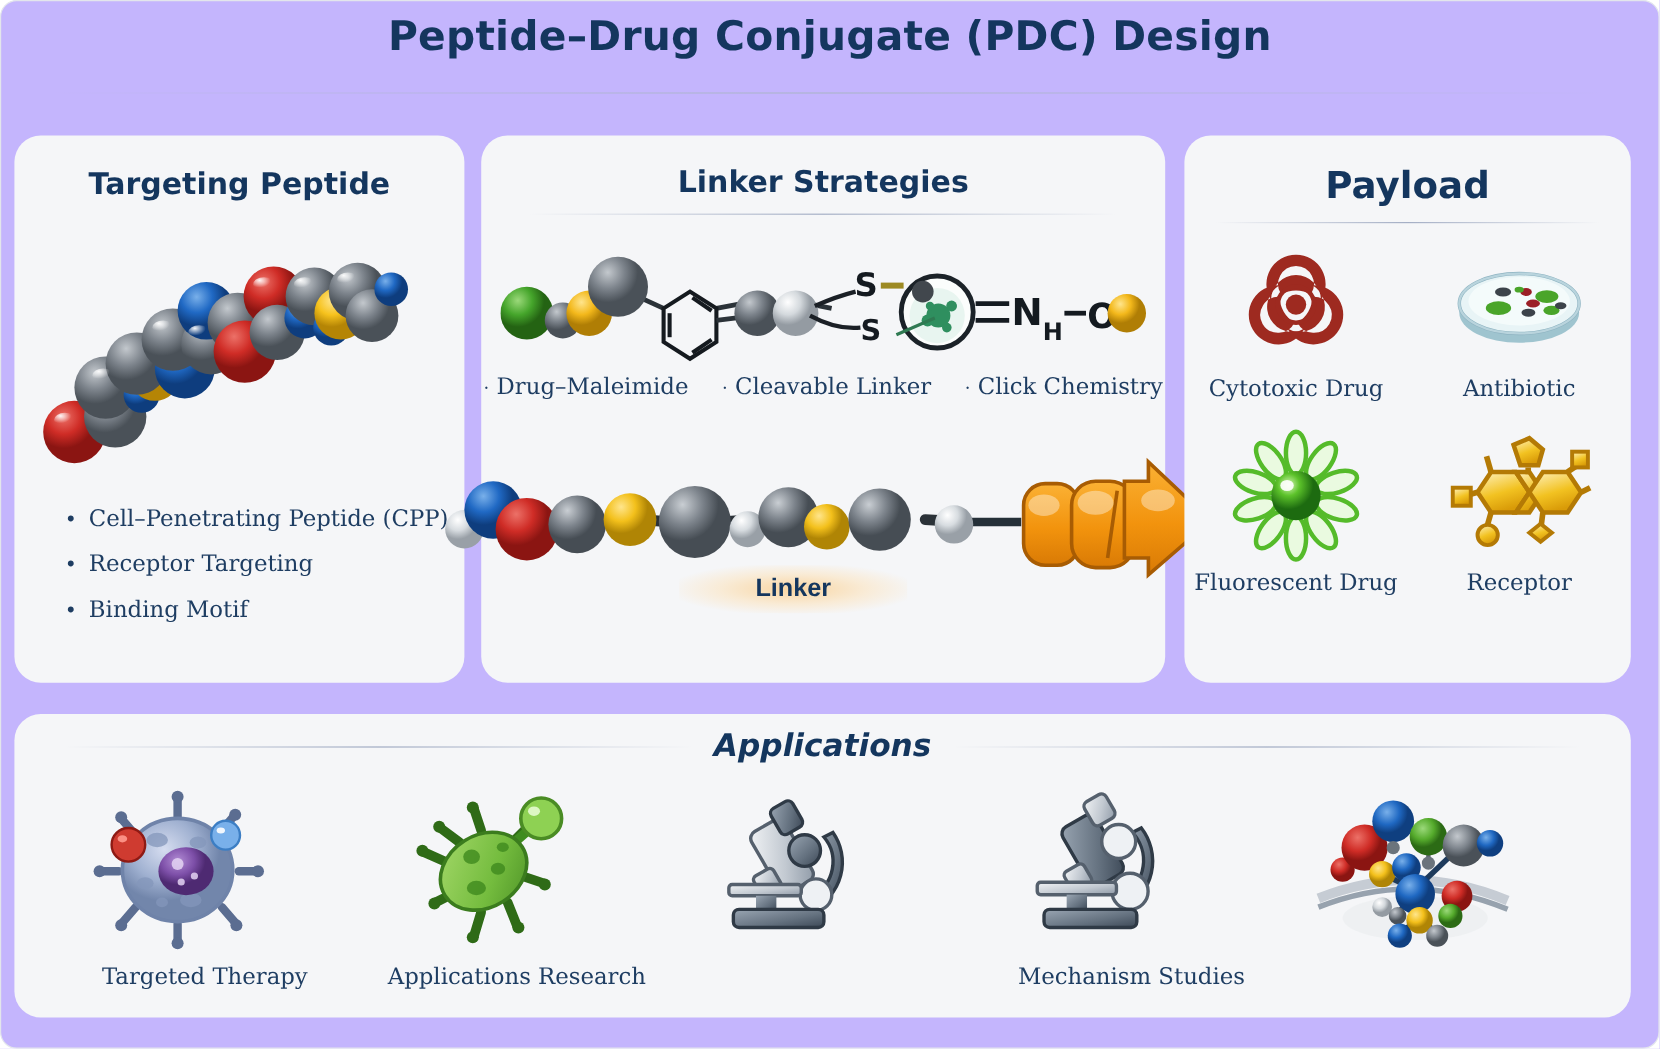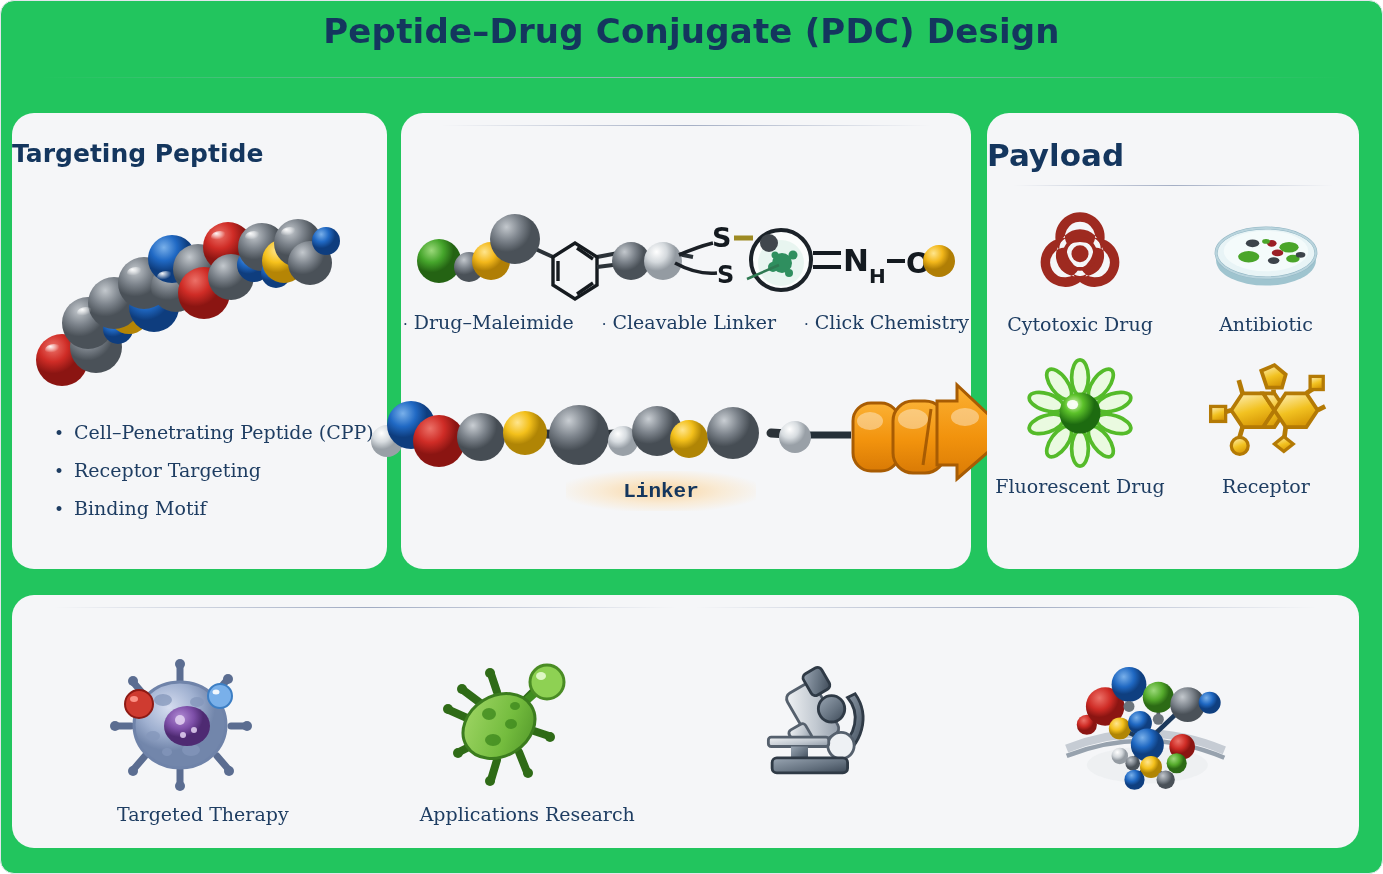--- a/index.html
+++ b/index.html
@@ -5,21 +5,21 @@
   html,body{margin:0;padding:0;}
   body{
     width:1383px;height:874px;
     background:#ffffff;
     font-family:"DejaVu Serif", serif;
     position:relative;
     overflow:hidden;
   }
   #root{
     position:absolute;inset:0;
-    background:#22c55e;
+    background:#c4b5fd;
     border:1px solid #e3e6ec;
     border-radius:14px;
     box-sizing:border-box;
   }
   
   .title{
     position:absolute;left:0;right:0;top:10px;
     text-align:center;
     font-family:"DejaVu Sans", sans-serif;
     font-weight:bold;
@@ -39,20 +39,21 @@
   }
   #panel-peptide{left:11px;top:112px;width:375px;height:456px;}
   #panel-linker{left:400px;top:112px;width:570px;height:456px;}
   #panel-payload{left:986px;top:112px;width:372px;height:456px;}
   #panel-apps{left:11px;top:594px;width:1347px;height:253px;}
 
   .panel-title{
     font-family:"DejaVu Sans", sans-serif;
     font-weight:bold;
     color:#14365e;
+    text-align:center;
   }
   #panel-peptide .panel-title{font-size:25px;padding-top:26px;}
   #panel-linker .panel-title{font-size:25px;padding-top:24px;}
   #panel-payload .panel-title{font-size:31px;padding-top:24px;}
 
   .sub-rule{
     height:1px;margin:12px auto 0;
     background:linear-gradient(to right,rgba(168,178,198,0),rgba(150,162,188,.85),rgba(168,178,198,0));
   }
   #panel-linker .sub-rule{width:86%;}
@@ -81,21 +82,21 @@
     font-family:"DejaVu Serif", serif;font-size:19px;color:#1e3d62;
   }
   .chem-labels .item{display:flex;align-items:baseline;gap:6px;white-space:nowrap;}
   .chem-labels .dot{font-size:15px;}
 
   
   .chain{position:absolute;left:-36px;top:266px;width:660px;height:110px;}
   .linker-label{
     position:absolute;left:165px;top:358px;width:190px;height:40px;
     display:flex;align-items:center;justify-content:center;
-    font-family:Liberation Mono, monospace;font-weight:bold;font-size:21px;
+    font-family:Liberation Sans, sans-serif;font-weight:bold;font-size:21px;
     color:#14365e;
     background:radial-gradient(ellipse at center,rgba(250,205,140,.80) 0%,rgba(252,226,186,.55) 45%,rgba(255,255,255,0) 78%);
     border-radius:8px;
   }
 
   
   .pay-grid{
     position:absolute;left:0;right:0;top:78px;
     display:grid;grid-template-columns:1fr 1fr;
     row-gap:18px;
@@ -214,20 +215,21 @@
         <span>Receptor Targeting</span>
       </div>
       <div class="bullet">
         <span class="dot">•</span>
         <span>Binding Motif</span>
       </div>
     </div>
   </div>
 
   <div class="panel" id="panel-linker">
+    <div class="panel-title">Linker Strategies</div>
     <div class="sub-rule"></div>
 
     <div class="chem">
       <svg viewBox="0 0 538 110" width="538" height="110">
         <defs>
           <radialGradient id="cG" cx="33%" cy="26%">
               <stop offset="0%" stop-color="#c3c8cd"></stop>
               <stop offset="55%" stop-color="#7d848c"></stop>
               <stop offset="100%" stop-color="#4a5158"></stop>
             </radialGradient>
@@ -523,20 +525,21 @@
         </div>
         <div class="pay-label">Receptor</div>
       </div>
 
     </div>
   </div>
 
   <div class="panel" id="panel-apps">
     <div class="apps-head">
       <div class="hr"></div>
+      <div class="apps-title">Applications</div>
       <div class="hr"></div>
     </div>
 
     <div class="apps-row">
 
       <div class="app-cell">
         <div class="app-icon">
           <svg viewBox="0 0 150 140" width="150" height="140">
             <defs>
               <radialGradient id="cellG" cx="38%" cy="30%">
@@ -659,20 +662,36 @@
             <rect x="40" y="74" width="20" height="20" rx="4" fill="url(#mscA)" stroke="#55606d" stroke-width="3" transform="rotate(-30 50 84)"></rect>
             <circle cx="83" cy="56" r="14" fill="url(#mscB)" stroke="#2f3a46" stroke-width="3"></circle>
             <circle cx="93" cy="95" r="14" fill="#eef1f4" stroke="#55606d" stroke-width="3"></circle>
             <rect x="16" y="86" width="64" height="10" rx="3" fill="url(#mscA)" stroke="#55606d" stroke-width="3"></rect>
             <rect x="40" y="96" width="18" height="14" fill="url(#mscB)"></rect>
             <rect x="20" y="108" width="80" height="16" rx="5" fill="url(#mscB)" stroke="#2f3a46" stroke-width="3"></rect>
           </svg>
         </div>
       </div>
 
+      <div class="app-cell">
+        <div class="app-icon">
+          <svg viewBox="0 0 150 140" width="142" height="132">
+            <path d="M108 36 a48 48 0 0 1 -16 72 l0 -12 a36 36 0 0 0 8 -56 Z" fill="url(#mscB)" stroke="#2f3a46" stroke-width="3"></path>
+            <rect x="48" y="26" width="34" height="60" rx="7" fill="url(#mscB)" stroke="#2f3a46" stroke-width="3" transform="rotate(-30 65 56)"></rect>
+            <rect x="60" y="8" width="22" height="24" rx="5" fill="url(#mscA)" stroke="#55606d" stroke-width="3" transform="rotate(-30 71 20)"></rect>
+            <rect x="42" y="70" width="20" height="20" rx="4" fill="url(#mscA)" stroke="#55606d" stroke-width="3" transform="rotate(-30 52 80)"></rect>
+            <circle cx="88" cy="48" r="15" fill="#eef1f4" stroke="#55606d" stroke-width="3"></circle>
+            <circle cx="98" cy="92" r="16" fill="#eef1f4" stroke="#55606d" stroke-width="3"></circle>
+            <rect x="16" y="84" width="70" height="11" rx="3" fill="url(#mscA)" stroke="#55606d" stroke-width="3"></rect>
+            <rect x="42" y="95" width="18" height="14" fill="url(#mscB)"></rect>
+            <rect x="22" y="108" width="82" height="16" rx="5" fill="url(#mscB)" stroke="#2f3a46" stroke-width="3"></rect>
+          </svg>
+        </div>
+        <div class="app-label">Mechanism Studies</div>
+      </div>
 
       <div class="app-cell">
         <div class="app-icon">
           <svg viewBox="0 0 180 150" width="176" height="146">
             <defs>
               <radialGradient id="mB" cx="35%" cy="28%">
                   <stop offset="0%" stop-color="#79b0ea"></stop>
                   <stop offset="60%" stop-color="#1f68c2"></stop>
                   <stop offset="100%" stop-color="#0f3f80"></stop>
                 </radialGradient>

